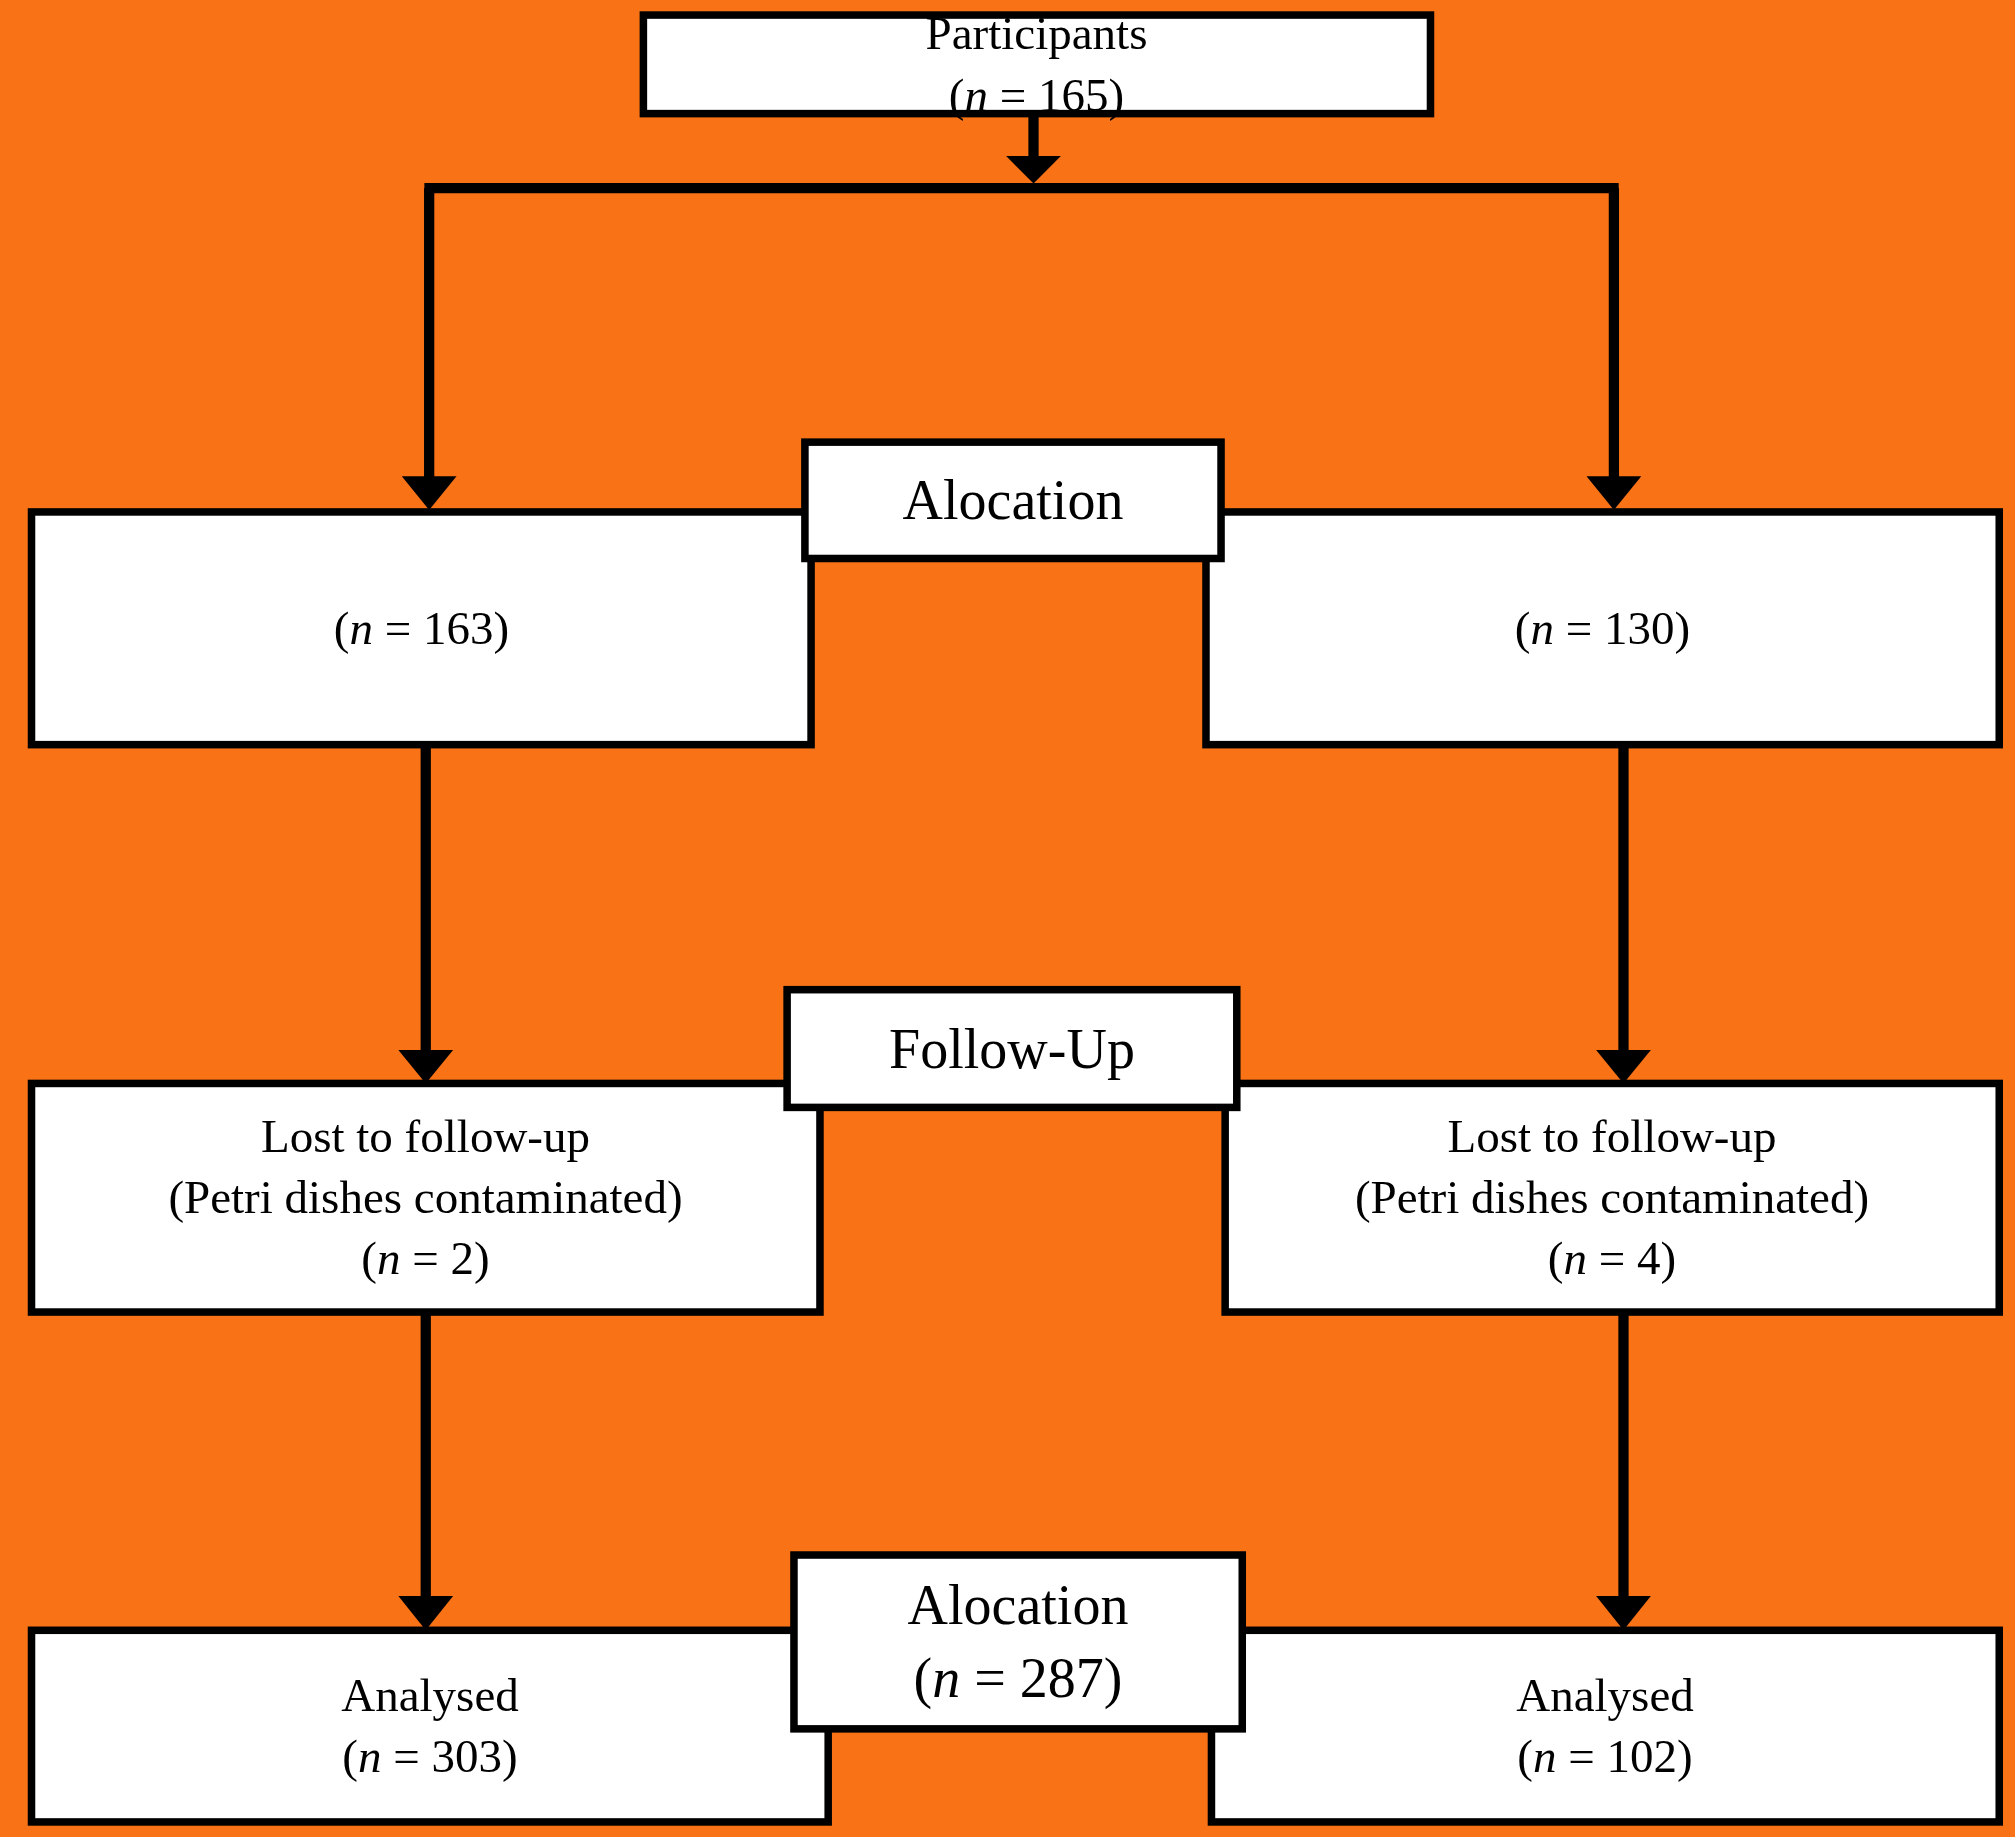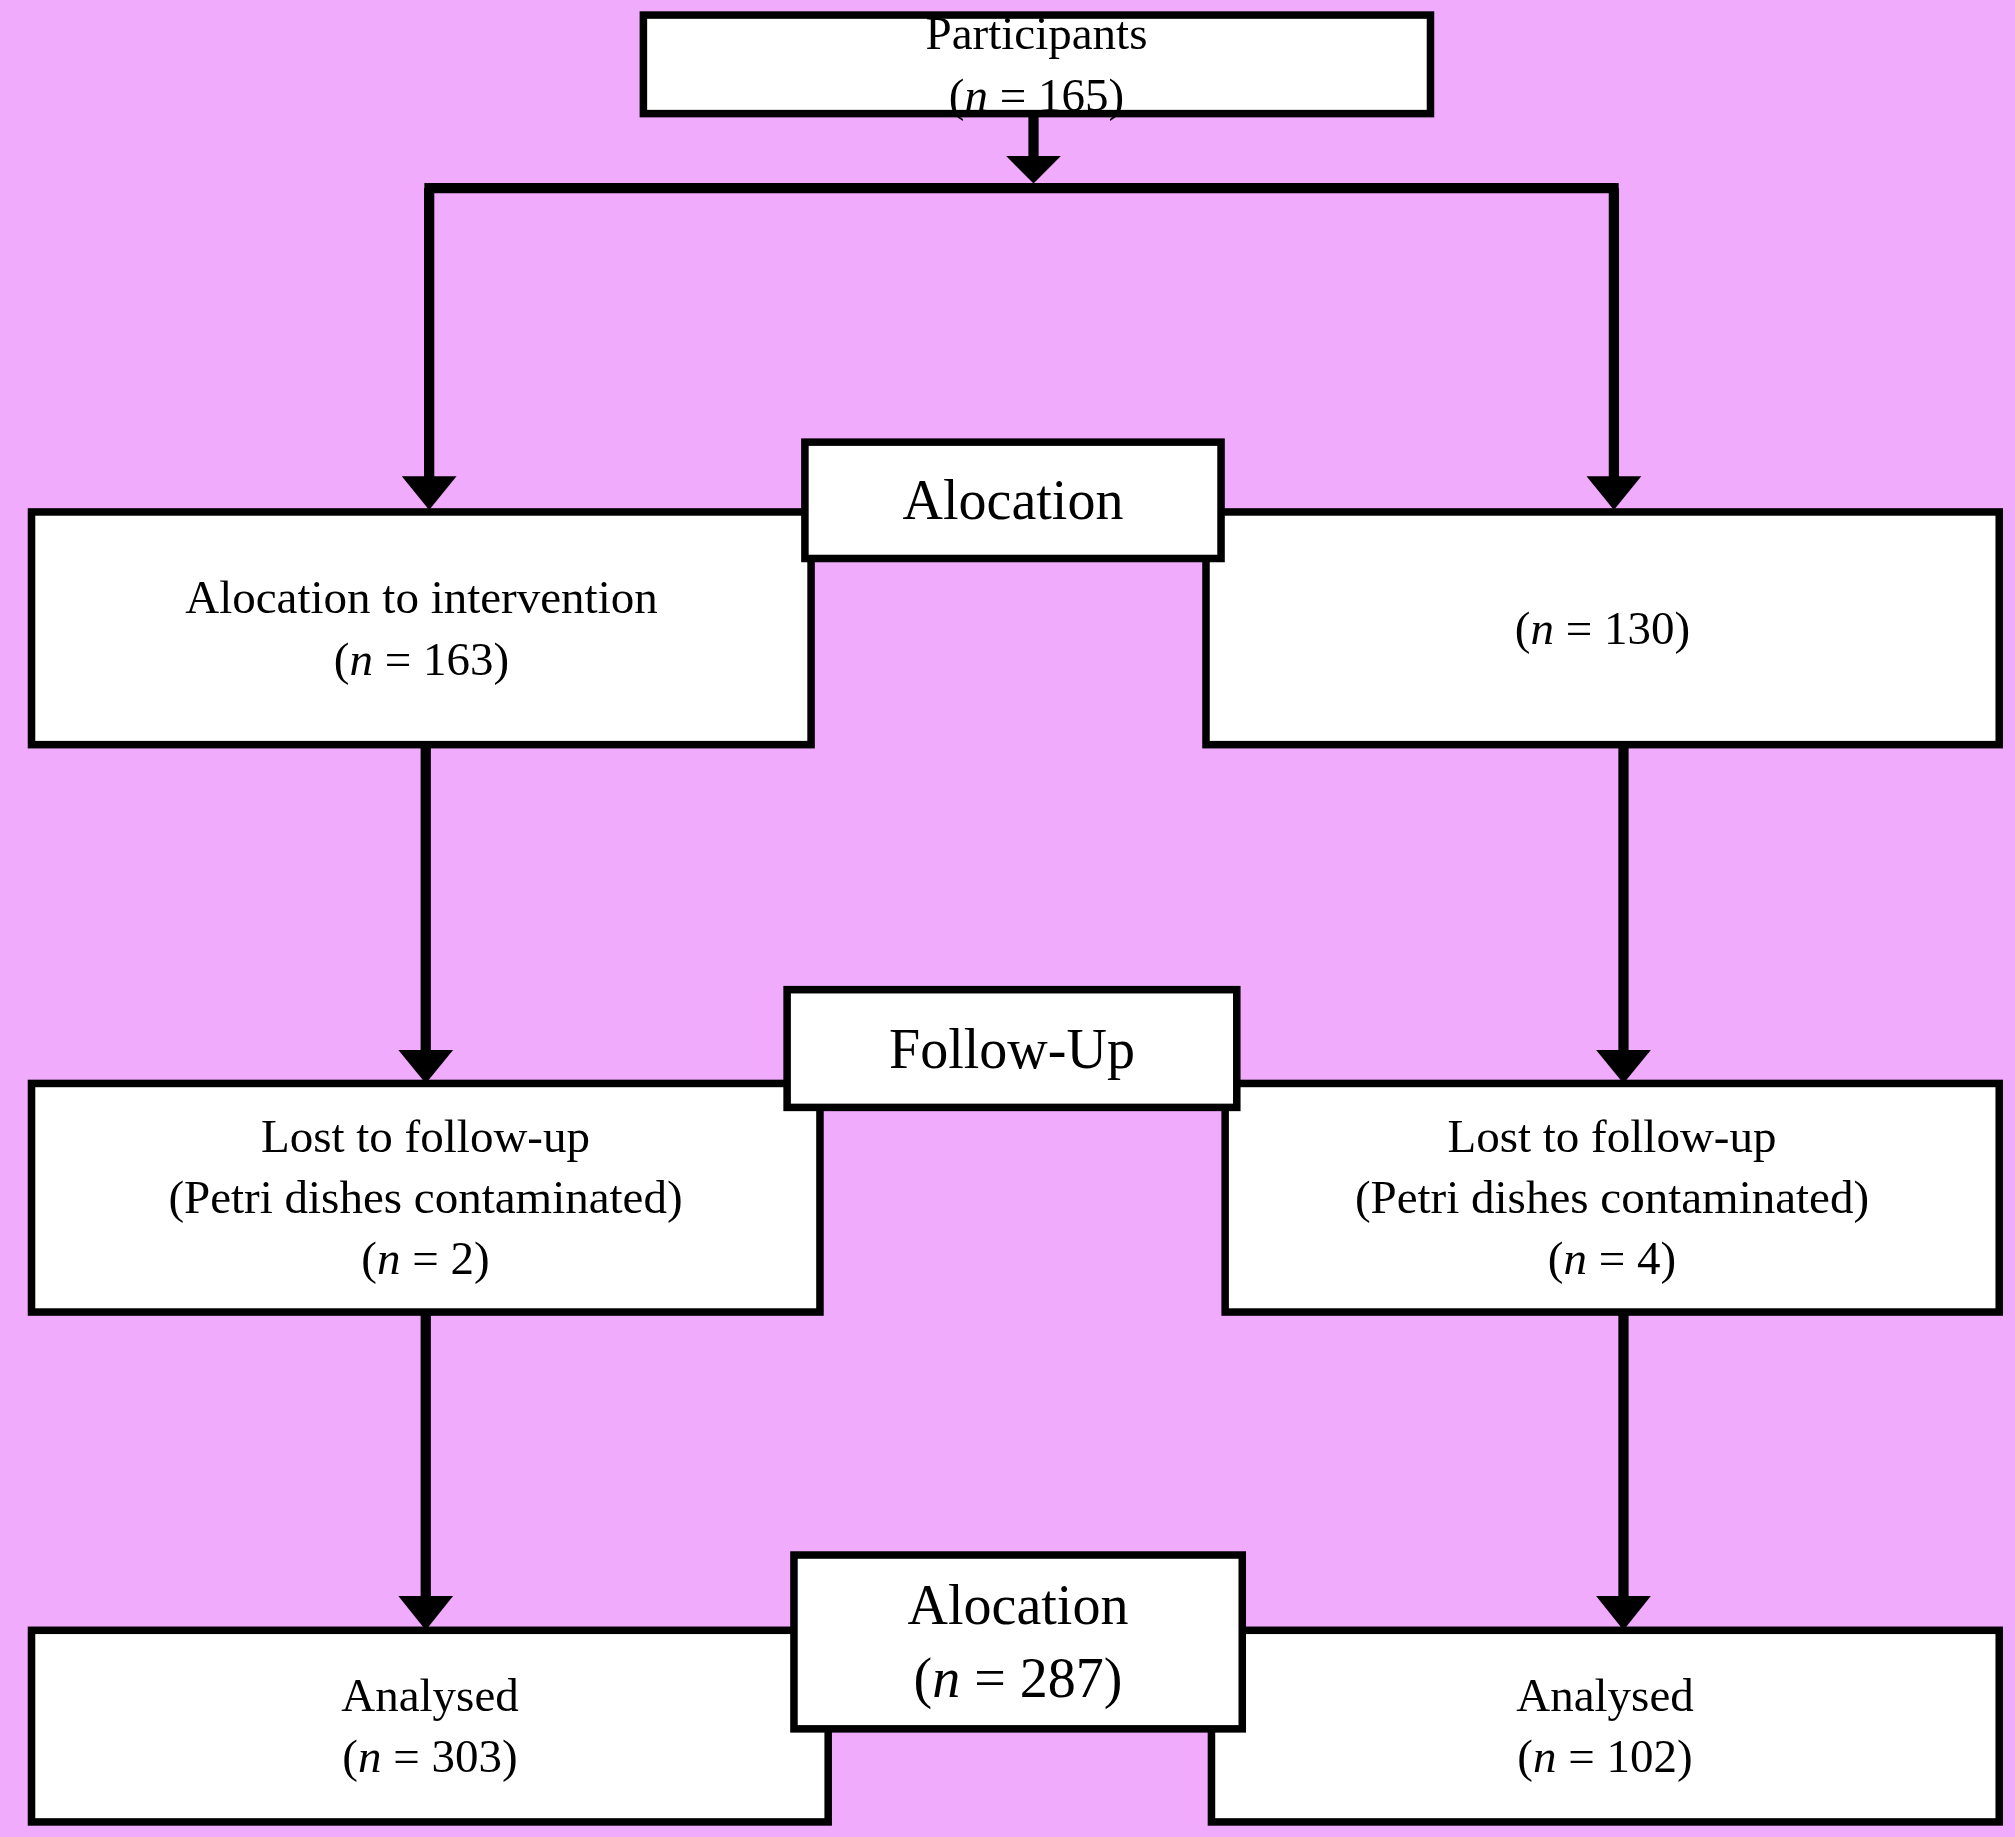--- a/index.html
+++ b/index.html
@@ -10,21 +10,21 @@
   body {
     width: 2015px;
     height: 1837px;
     font-family: "Liberation Serif", "DejaVu Serif", serif;
     overflow: hidden;
   }
   #flow-root {
     position: relative;
     width: 2015px;
     height: 1837px;
-    background: #f0abfc;
+    background: #f97316;
   }
   svg#flow-svg {
     position: absolute;
     top: 0;
     left: 0;
     width: 2015px;
     height: 1837px;
   }
   .node-box {
     fill: #ffffff;
@@ -119,21 +119,20 @@
   <div class="box-text fs-main" style="left:643px; top:15px; width:787px; height:99px;">
     <span class="tline">Participants</span>
     <span class="tline"><span>(</span><span class="ital">n</span><span> = 165)</span></span>
   </div>
 
   <div class="box-text fs-label" style="left:805px; top:442px; width:416px; height:116px;">
     <span class="tline">Alocation</span>
   </div>
 
   <div class="box-text fs-main" style="left:31.5px; top:512px; width:780px; height:233px;">
-    <span class="tline">Alocation to intervention</span>
     <span class="tline"><span>(</span><span class="ital">n</span><span> = 163)</span></span>
   </div>
 
   <div class="box-text fs-main" style="left:1206px; top:512px; width:793px; height:233px;">
     <span class="tline"><span>(</span><span class="ital">n</span><span> = 130)</span></span>
   </div>
 
   <div class="box-text fs-label" style="left:787px; top:990px; width:450px; height:118px;">
     <span class="tline">Follow-Up</span>
   </div>

